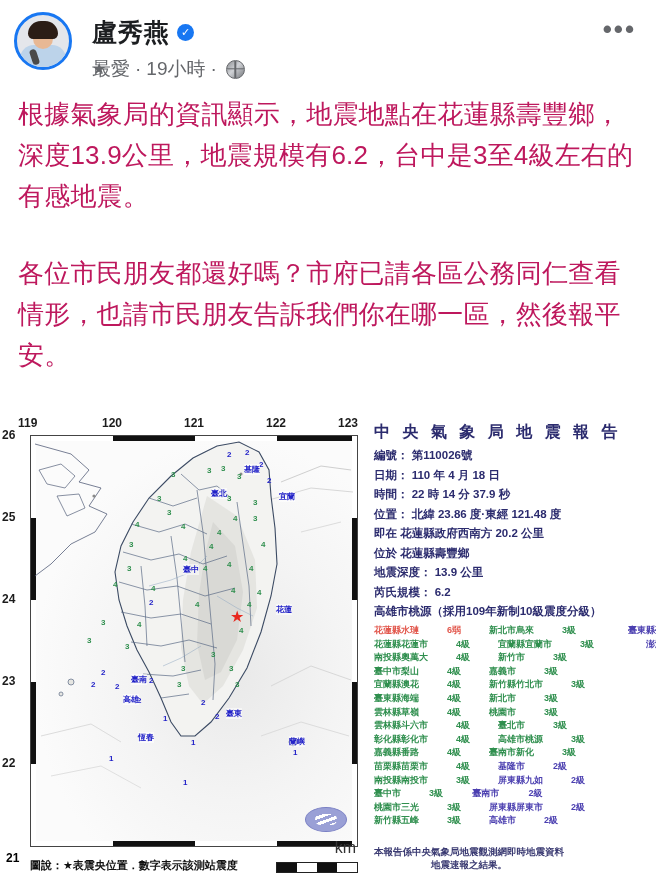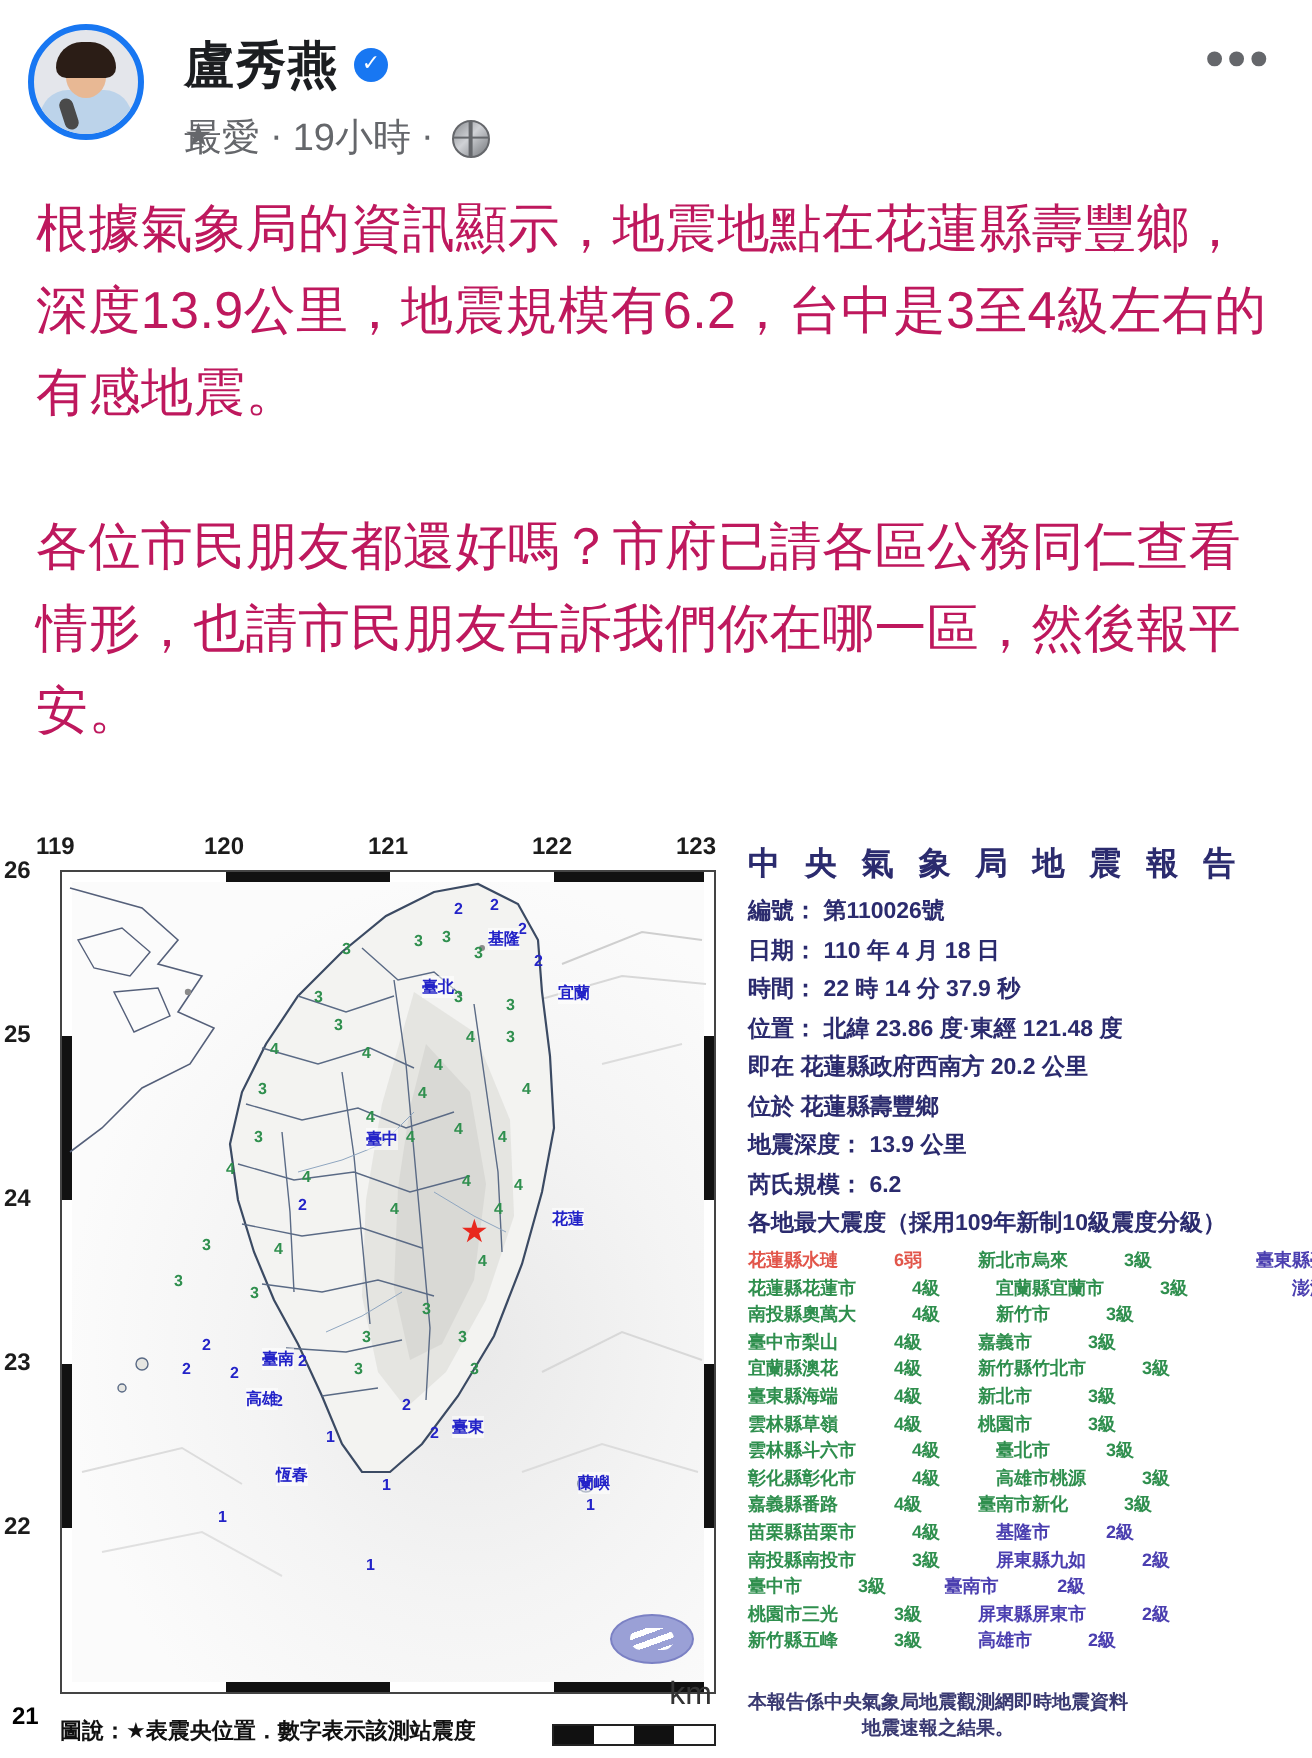--- a/index.html
+++ b/index.html
@@ -301,21 +301,21 @@
     <div class="rep-title">中 央 氣 象 局 地 震 報 告</div>
     <div id="rep-lines">
         <div class="rep-line" style="top: 35px;">編號： 第110026號</div>
         <div class="rep-line" style="top: 54.5px;">日期： 110 年 4 月 18 日</div>
         <div class="rep-line" style="top: 74px;">時間： 22 時 14 分 37.9 秒</div>
         <div class="rep-line" style="top: 93.5px;">位置： 北緯 23.86 度·東經 121.48 度</div>
         <div class="rep-line" style="top: 113px;">即在 花蓮縣政府西南方 20.2 公里</div>
         <div class="rep-line" style="top: 132.5px;">位於 花蓮縣壽豐鄉</div>
         <div class="rep-line" style="top: 152px;">地震深度： 13.9 公里</div>
         <div class="rep-line" style="top: 171.5px;">芮氏規模： 6.2</div>
-        <div class="rep-line" style="top: 191px;">各地最大震度（採用109年新制10級震度分級）</div>
+        <div class="rep-line" style="top: 191px;">高雄市桃源（採用109年新制10級震度分級）</div>
       </div>
     <div class="tbl">
       <div id="tbl-rows">
           <div class="trow">
             <span class="c-place lv6">花蓮縣水璉</span>
             <span class="c-val lv6">6弱</span>
             <span class="c-place2 lv3">新北市烏來</span>
             <span class="c-val2 lv3">3級</span>
             <span class="c-place3 lv2">臺東縣臺東市</span>
             <span class="c-val lv2">2級</span>

